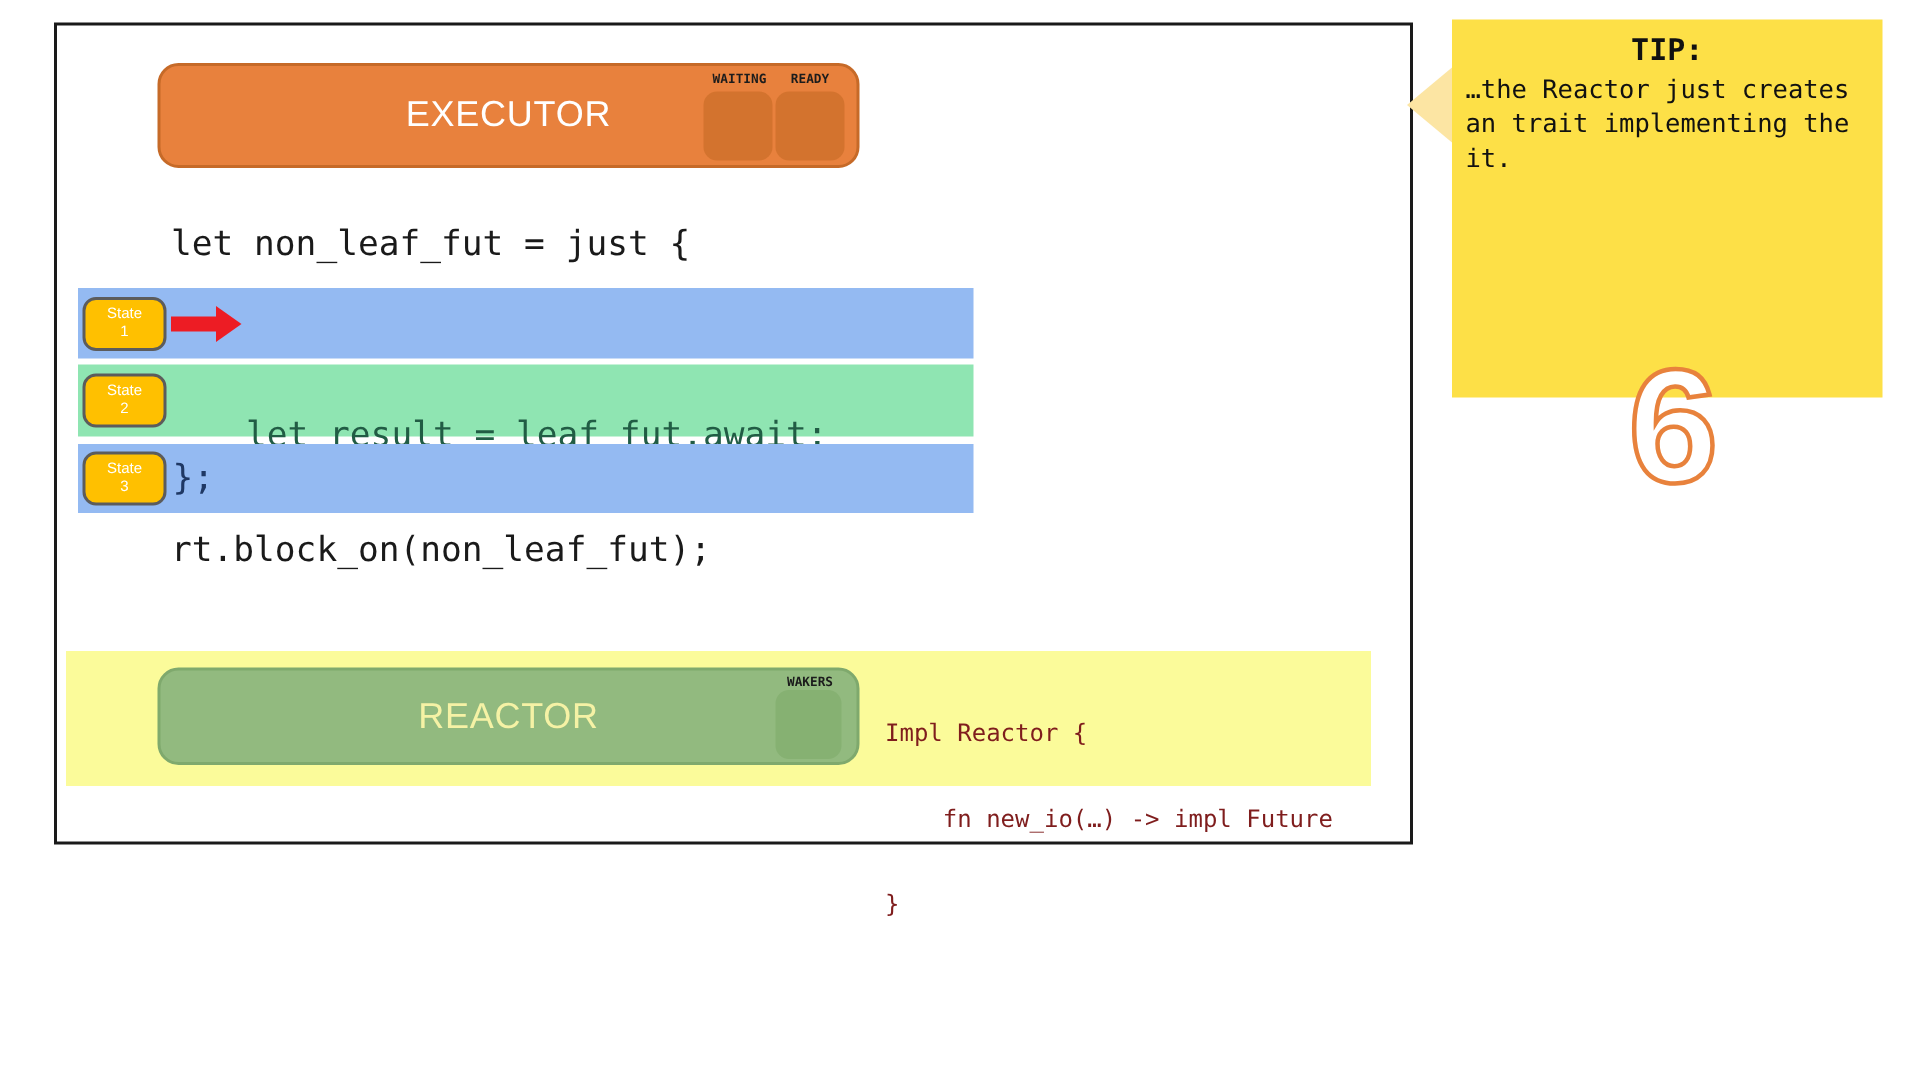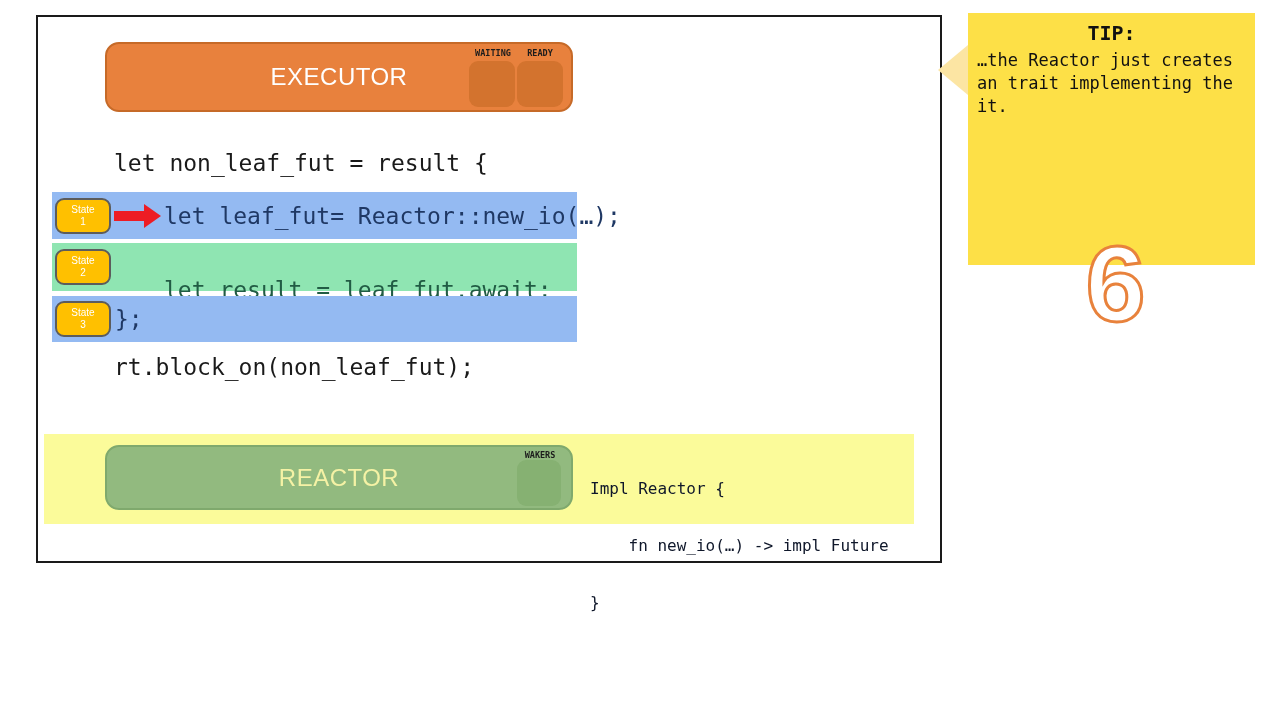--- a/index.html
+++ b/index.html
@@ -34,21 +34,21 @@
 
   
   .code-line {
     position: absolute; font-size: 23px; color: #1a1a1a; white-space: pre;
     font-family: "DejaVu Sans Mono", monospace;
   }
   .line-open  { left: 76px; top: 133px; }
   .line-close { left: 76px; top: 337px; }
 
   
-  .state-row { position: absolute; left: 14px; width: 525px; }
+  .state-row { position: absolute; left: 14px; width: 597px; }
   .row-blue  { background: #94BAF2; }
   .row-green { background: #8FE5B2; }
   .row1 { top: 175px; height: 47px; }
   .row2 { top: 226px; height: 48px; }
   .row3 { top: 279px; height: 46px; }
 
   .badge {
     position: absolute; left: 3px; top: 50%; transform: translateY(-50%);
     width: 56px; height: 36px; background: #FFC000;
     border: 2px solid #5c5c5c; border-radius: 9px;
@@ -87,21 +87,21 @@
   .reactor {
     position: absolute; left: 61px; top: 11px; width: 468px; height: 65px;
     background: #92BA7F; border: 2px solid #7FA96D; border-radius: 14px;
   }
   .reactor .box-title { color: #F5F2A5; text-align: right; }
   .lbl-wakers { left: 408px; top: 3px; width: 50px; }
   .slot-waker { left: 410px; top: 13px; width: 44px; height: 46px; background: #86B172; }
 
   .reactor-code {
     position: absolute; left: 546px; top: 7px;
-    font-size: 16px; line-height: 19px; color: #0f172a; white-space: pre;
+    font-size: 16px; line-height: 19px; color: #7f1d1d; white-space: pre;
     font-family: "DejaVu Sans Mono", monospace;
   }
 
   
   .tip {
     position: absolute; left: 968px; top: 13px; width: 287px; height: 252px;
     background: #fde047;
   }
   .tip-pointer {
     position: absolute; left: -30px; top: 32px; width: 0; height: 0;
@@ -133,32 +133,31 @@
 <div class="main-frame">
 
   <div class="executor">
     <span class="box-title">EXECUTOR</span>
     <div class="q-label lbl-waiting">WAITING</div>
     <div class="q-label lbl-ready">READY</div>
     <div class="q-slot slot-waiting"></div>
     <div class="q-slot slot-ready"></div>
   </div>
 
-  <div class="code-line line-open">let non_leaf_fut = result {</div>
+  <div class="code-line line-open">let non_leaf_fut = just {</div>
 
   <div class="state-row row1 row-blue">
     <div class="badge">
       <span>State</span>
       <span>1</span>
     </div>
     <div class="arrow">
       <div class="shaft"></div>
       <div class="head"></div>
     </div>
-    <div class="row-code code-navy">let leaf_fut= Reactor::new_io(…);</div>
   </div>
 
   <div class="state-row row2 row-green">
     <div class="badge">
       <span>State</span>
       <span>2</span>
     </div>
     <div class="row-code code-green">let result = leaf_fut.await;</div>
   </div>
 

